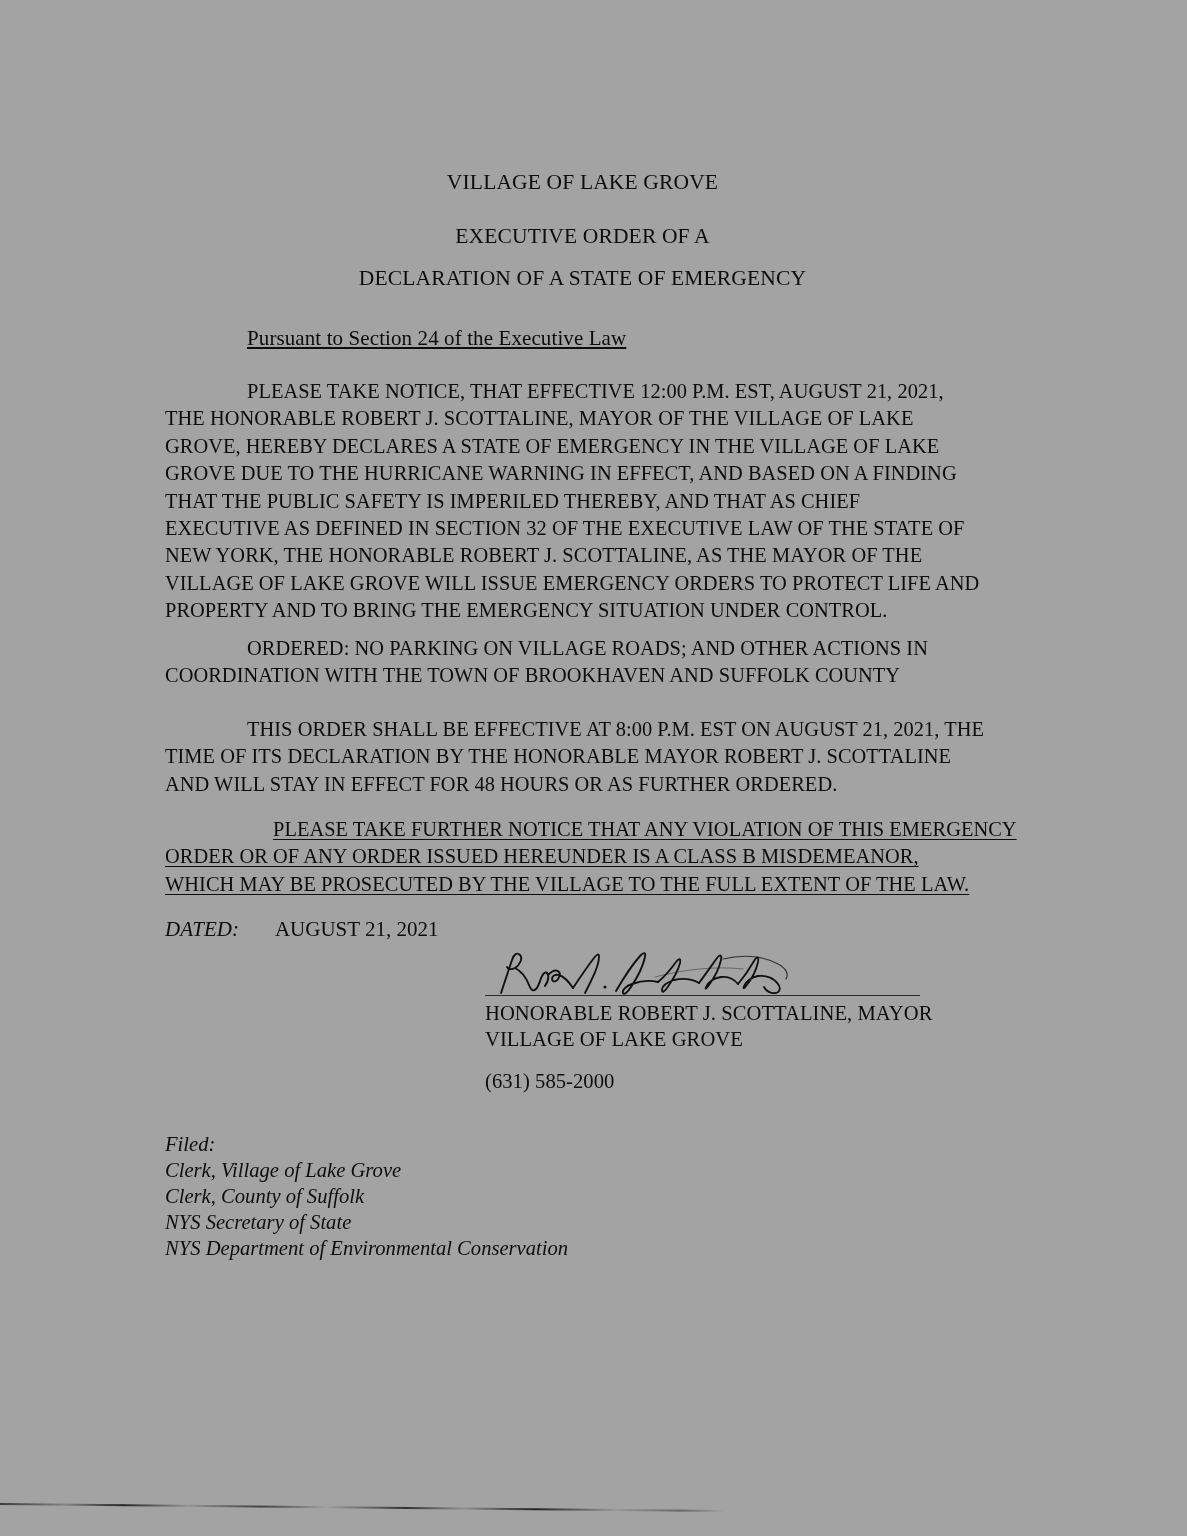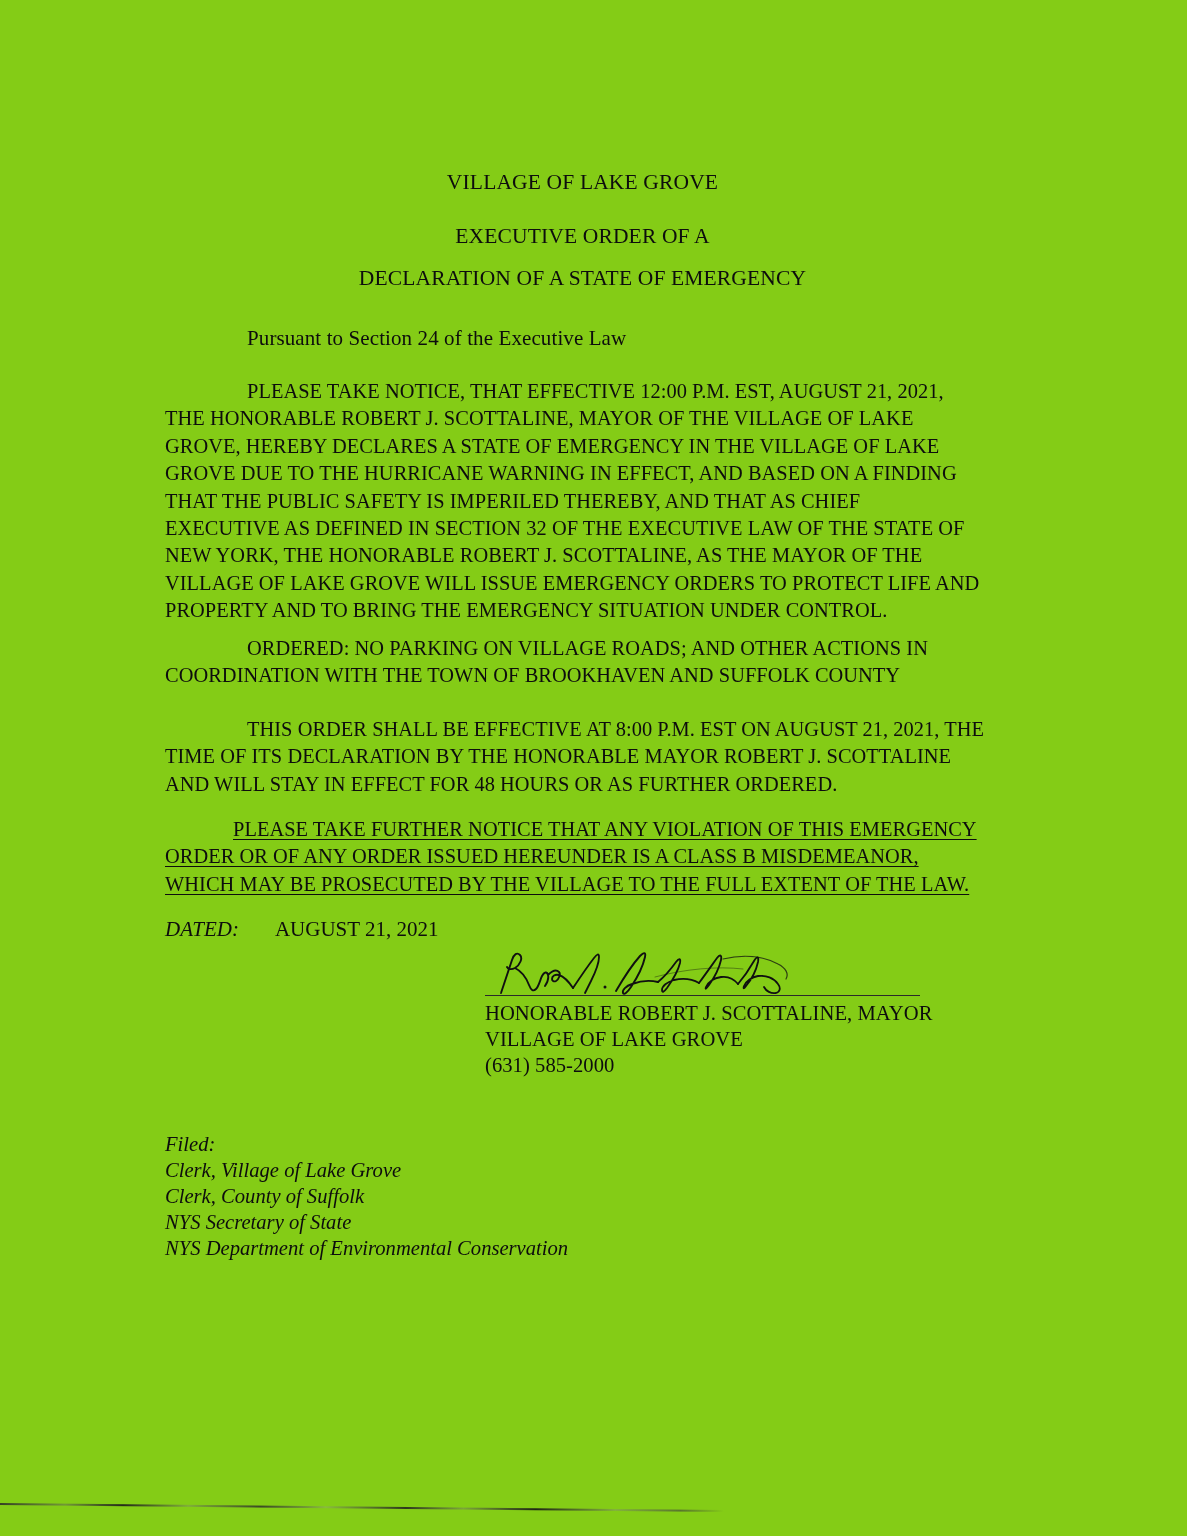--- a/index.html
+++ b/index.html
@@ -15,40 +15,41 @@
     overflow: hidden;
     font-family: "Liberation Serif", "DejaVu Serif", serif;
     color: #0d0d0d;
     -webkit-font-smoothing: antialiased;
   }
 
   
   #page {
     position: absolute;
     inset: 0;
-    background: #84cc16;
+    background: #a3a3a3;
   }
 
   
   .center-head {
     position: absolute;
     left: 0;
     width: 1165px;
     text-align: center;
     font-size: 21.5px;
     letter-spacing: 0.15px;
     white-space: nowrap;
   }
 
   .intro-line {
     position: absolute;
     left: 247px;
     font-size: 21px;
     letter-spacing: 0.1px;
     white-space: nowrap;
+    text-decoration: underline;
   }
 
   .body-para {
     position: absolute;
     left: 165px;
     width: 900px;
     font-size: 20.4px;
     line-height: 27.4px;
     letter-spacing: 0.05px;
     text-align: left;
@@ -61,21 +62,21 @@
     padding-left: 82px;
   }
 
   .underlined .ln {
     text-decoration: underline;
     text-underline-offset: 2.5px;
     text-decoration-thickness: 1.3px;
   }
   .underlined .ln.indent {
     padding-left: 0;
-    margin-left: 68px;
+    margin-left: 108px;
   }
 
   
   .dated {
     position: absolute;
     left: 165px;
     font-size: 21px;
     white-space: nowrap;
   }
   .dated .dated-label { margin-right: 36px; font-style: italic; }
@@ -221,21 +222,21 @@
         <path d="M160 30 C190 22,222 19,248 22" stroke-width=".9" opacity=".45"></path>
       </g>
     </svg>
 
     <div id="signature-rule"></div>
 
     <div class="sig-line" style="top:52px">HONORABLE ROBERT J. SCOTTALINE, MAYOR</div>
 
     <div class="sig-line" style="top:78px">VILLAGE OF LAKE GROVE</div>
 
-    <div class="sig-line" style="top:104px">(631) 585-2000</div>
+    <div class="sig-line" style="top:120px">(631) 585-2000</div>
   </div>
 
   <div id="filed-block">
     <span class="fl">Filed:</span>
     <span class="fl">Clerk, Village of Lake Grove</span>
     <span class="fl">Clerk, County of Suffolk</span>
     <span class="fl">NYS Secretary of State</span>
     <span class="fl">NYS Department of Environmental Conservation</span>
   </div>
 

